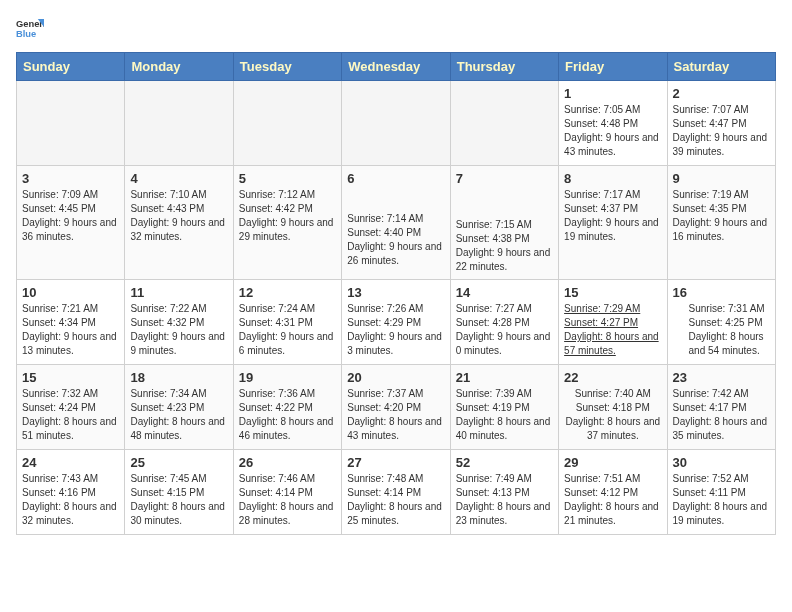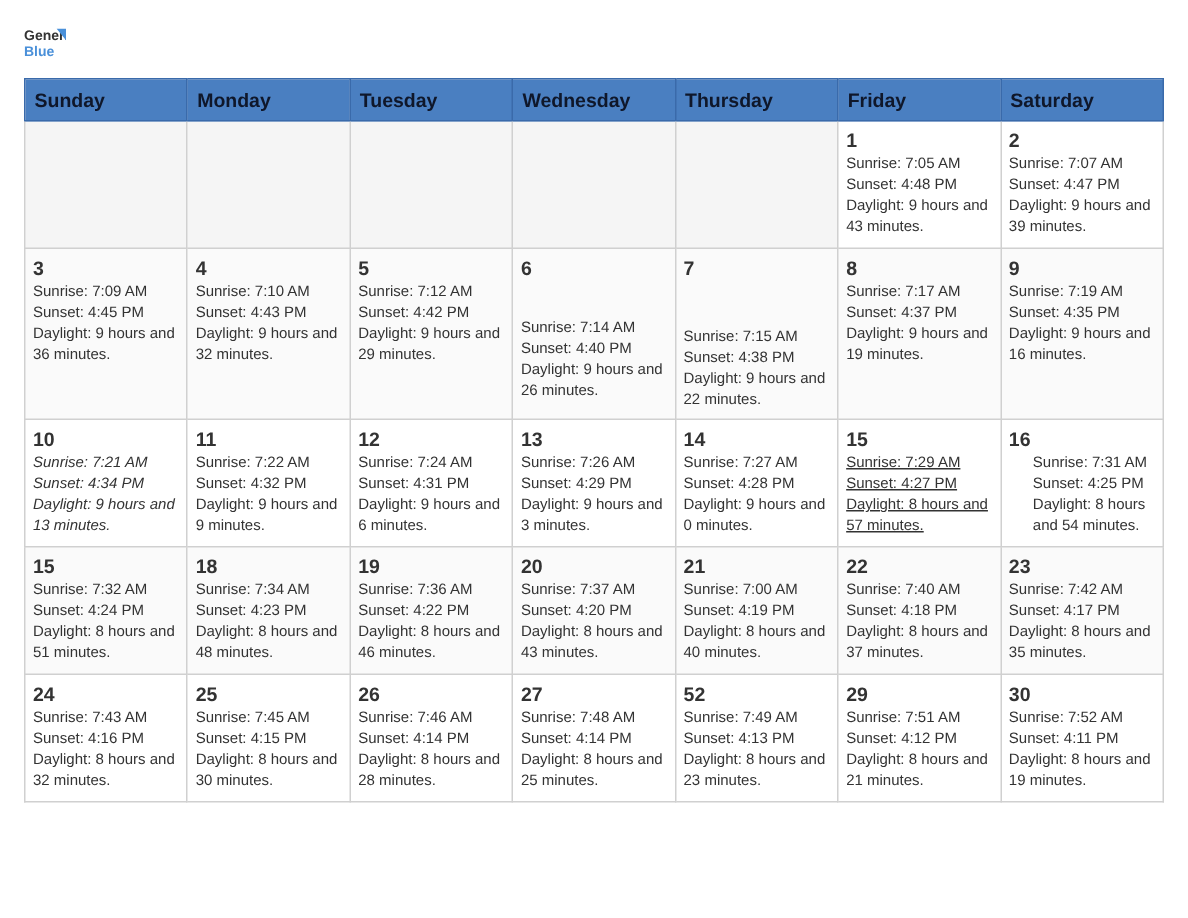--- a/index.html
+++ b/index.html
@@ -37,21 +37,21 @@
       font-size: 16px;
       color: #444;
     }
     .calendar-table {
       width: 100%;
       border-collapse: collapse;
       table-layout: fixed;
     }
     .calendar-table th {
       background: #4a7fc1;
-      color: #0f172a;
+      color: #fef9c3;
       text-align: left;
       padding: 6px 6px;
       font-size: 13px;
       font-weight: bold;
       border: 1px solid #3a6aaa;
     }
     .calendar-table td {
       vertical-align: top;
       padding: 5px 5px;
       font-size: 10.5px;
@@ -167,21 +167,21 @@
         <td>
           <span class="day-number">9</span>
           <div class="day-info" style="white-space: pre-line;">Sunrise: 7:19 AM
 Sunset: 4:35 PM
 Daylight: 9 hours and 16 minutes.</div>
         </td>
       </tr>
       <tr>
         <td>
           <span class="day-number">10</span>
-          <div class="day-info" style="white-space: pre-line; font-style: italic;">Sunrise: 7:21 AM
+          <div class="day-info" style="white-space: pre-line;">Sunrise: 7:21 AM
 Sunset: 4:34 PM
 Daylight: 9 hours and 13 minutes.</div>
         </td>
         <td>
           <span class="day-number">11</span>
           <div class="day-info" style="white-space: pre-line;">Sunrise: 7:22 AM
 Sunset: 4:32 PM
 Daylight: 9 hours and 9 minutes.</div>
         </td>
         <td>
@@ -235,27 +235,27 @@
 Daylight: 8 hours and 46 minutes.</div>
         </td>
         <td>
           <span class="day-number">20</span>
           <div class="day-info" style="white-space: pre-line;">Sunrise: 7:37 AM
 Sunset: 4:20 PM
 Daylight: 8 hours and 43 minutes.</div>
         </td>
         <td>
           <span class="day-number">21</span>
-          <div class="day-info" style="white-space: pre-line;">Sunrise: 7:00 AM
+          <div class="day-info" style="white-space: pre-line;">Sunrise: 7:39 AM
 Sunset: 4:19 PM
 Daylight: 8 hours and 40 minutes.</div>
         </td>
         <td>
           <span class="day-number">22</span>
-          <div class="day-info" style="white-space: pre-line;">Sunrise: 7:40 AM
+          <div class="day-info" style="white-space: pre-line; text-align: center;">Sunrise: 7:40 AM
 Sunset: 4:18 PM
 Daylight: 8 hours and 37 minutes.</div>
         </td>
         <td>
           <span class="day-number">23</span>
           <div class="day-info" style="white-space: pre-line;">Sunrise: 7:42 AM
 Sunset: 4:17 PM
 Daylight: 8 hours and 35 minutes.</div>
         </td>
       </tr>

